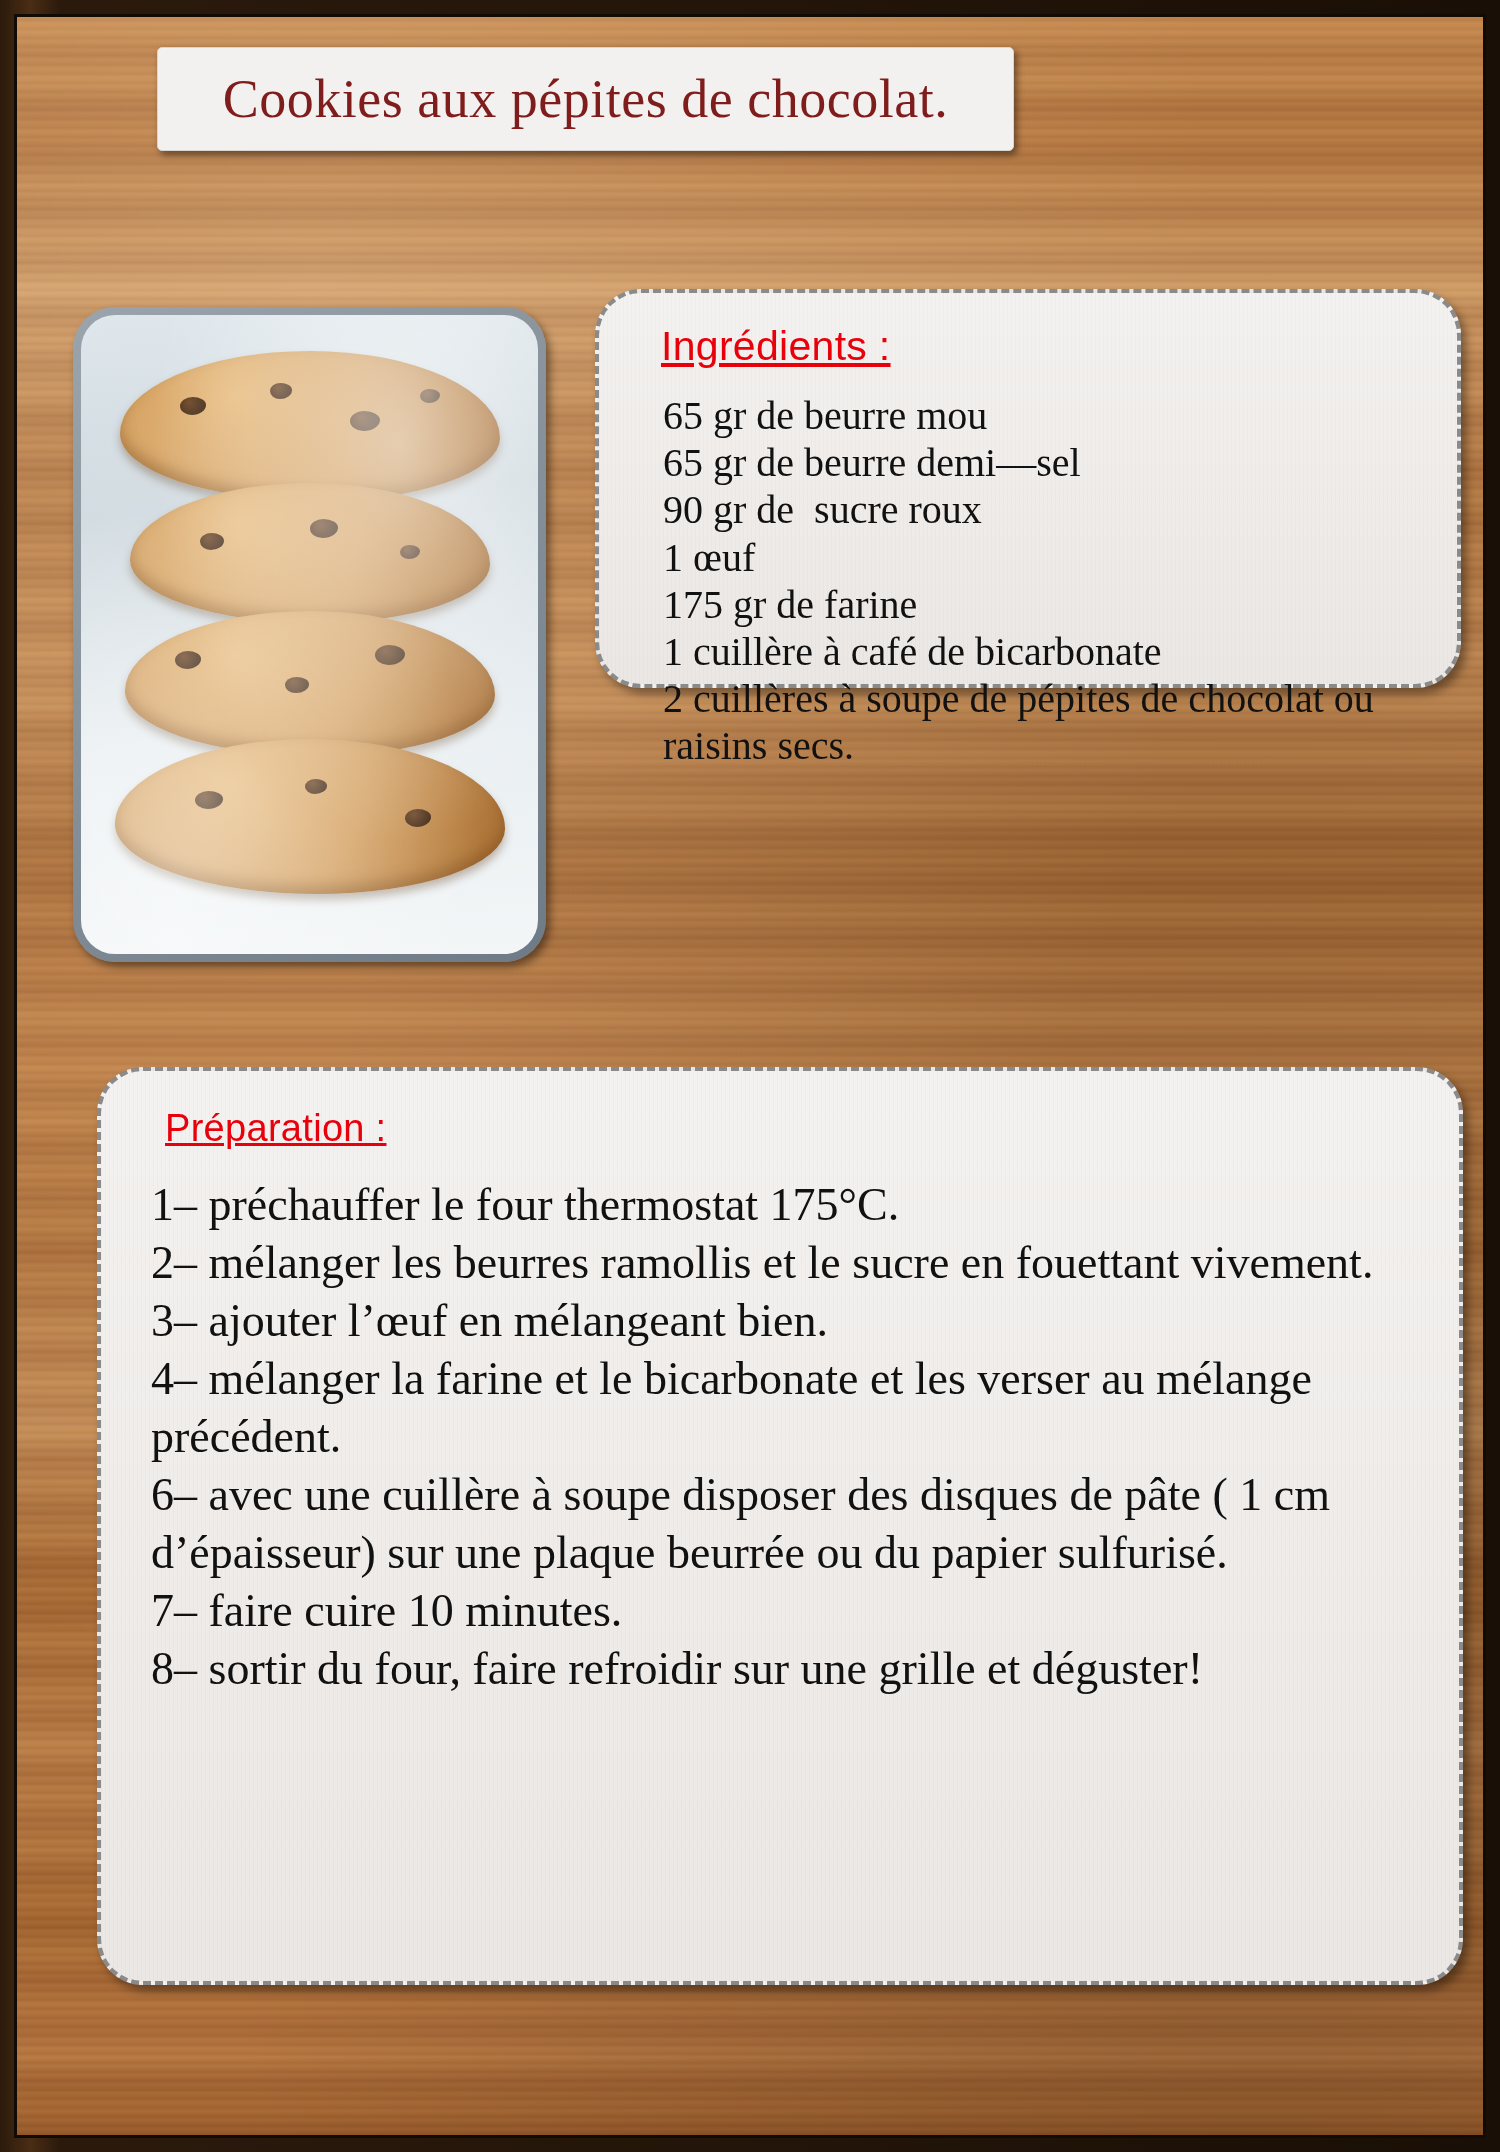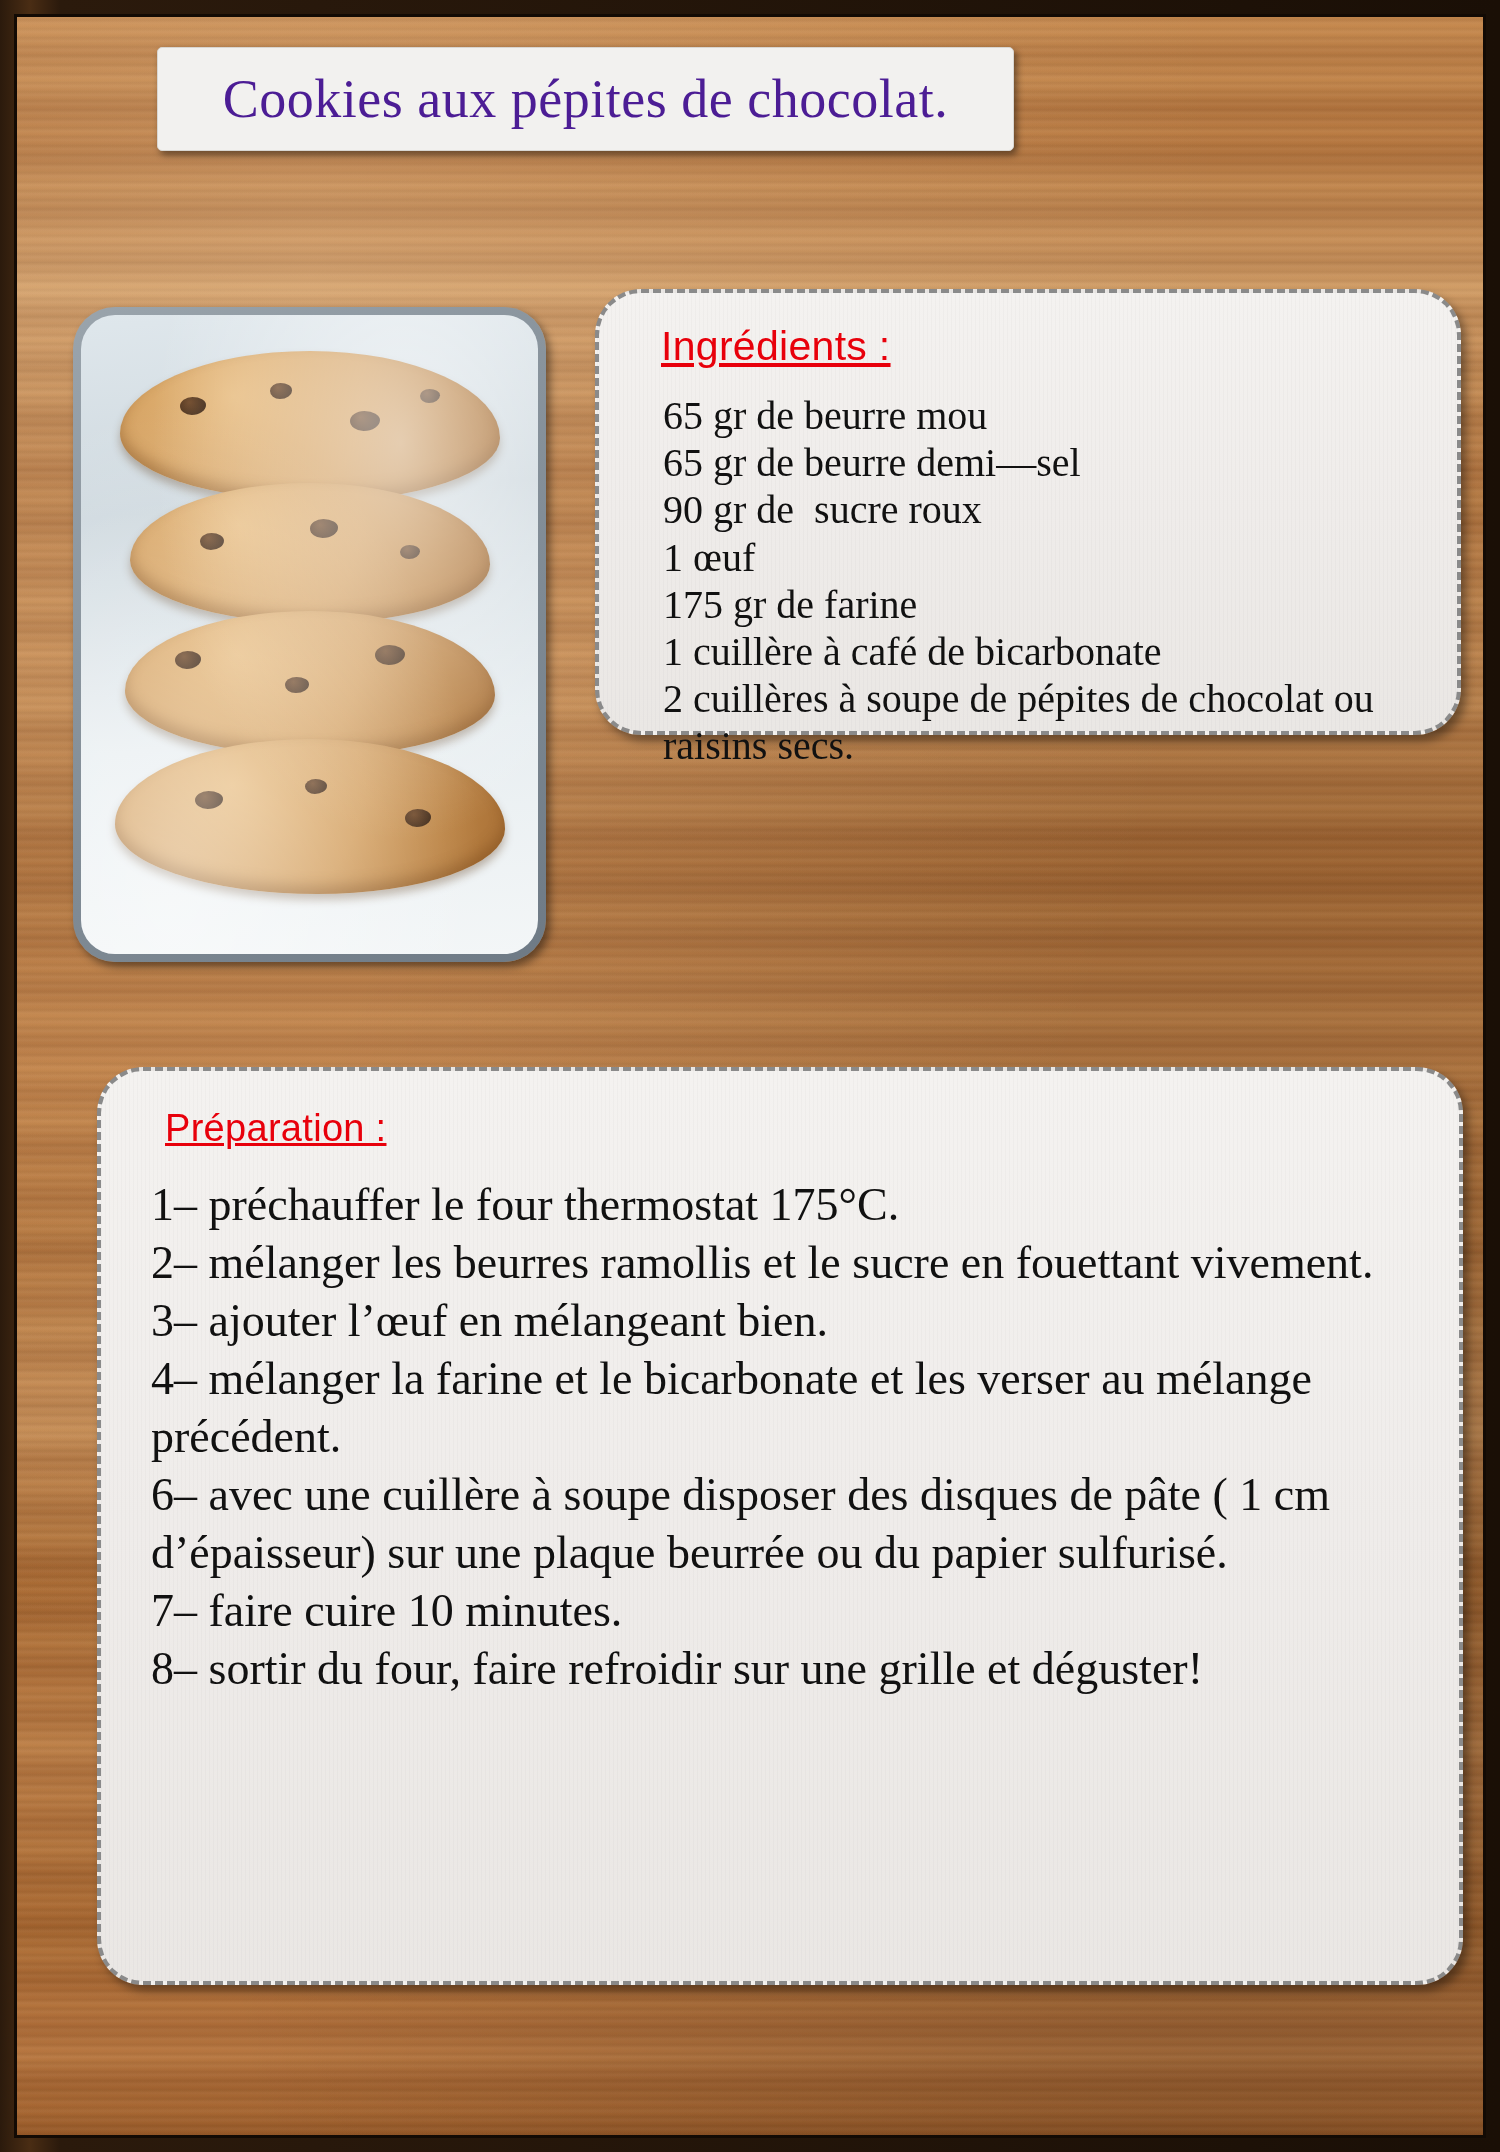--- a/index.html
+++ b/index.html
@@ -72,21 +72,21 @@
     border-radius: 5px;
     box-shadow: 3px 4px 7px rgba(0,0,0,0.45);
     display: flex;
     align-items: center;
     justify-content: center;
     z-index: 4;
   }
   .title-text {
     font-family: "Liberation Serif", serif;
     font-size: 54px;
-    color: #4c1d95;
+    color: #7f1d1d;
     letter-spacing: 0.5px;
     white-space: nowrap;
   }
 
   
   .photo-frame {
     position: absolute;
     left: 56px;
     top: 290px;
     width: 473px;
@@ -147,21 +147,21 @@
     border: 4px dashed #8a8a8a;
     border-radius: 46px;
     box-shadow: 5px 6px 10px rgba(0,0,0,0.40);
     z-index: 3;
   }
 
   .card-ingredients {
     left: 578px;
     top: 272px;
     width: 866px;
-    height: 446px;
+    height: 399px;
     padding: 30px 40px 20px 40px;
   }
   .card-preparation {
     left: 80px;
     top: 1050px;
     width: 1366px;
     height: 918px;
     padding: 36px 46px 20px 46px;
   }
 

